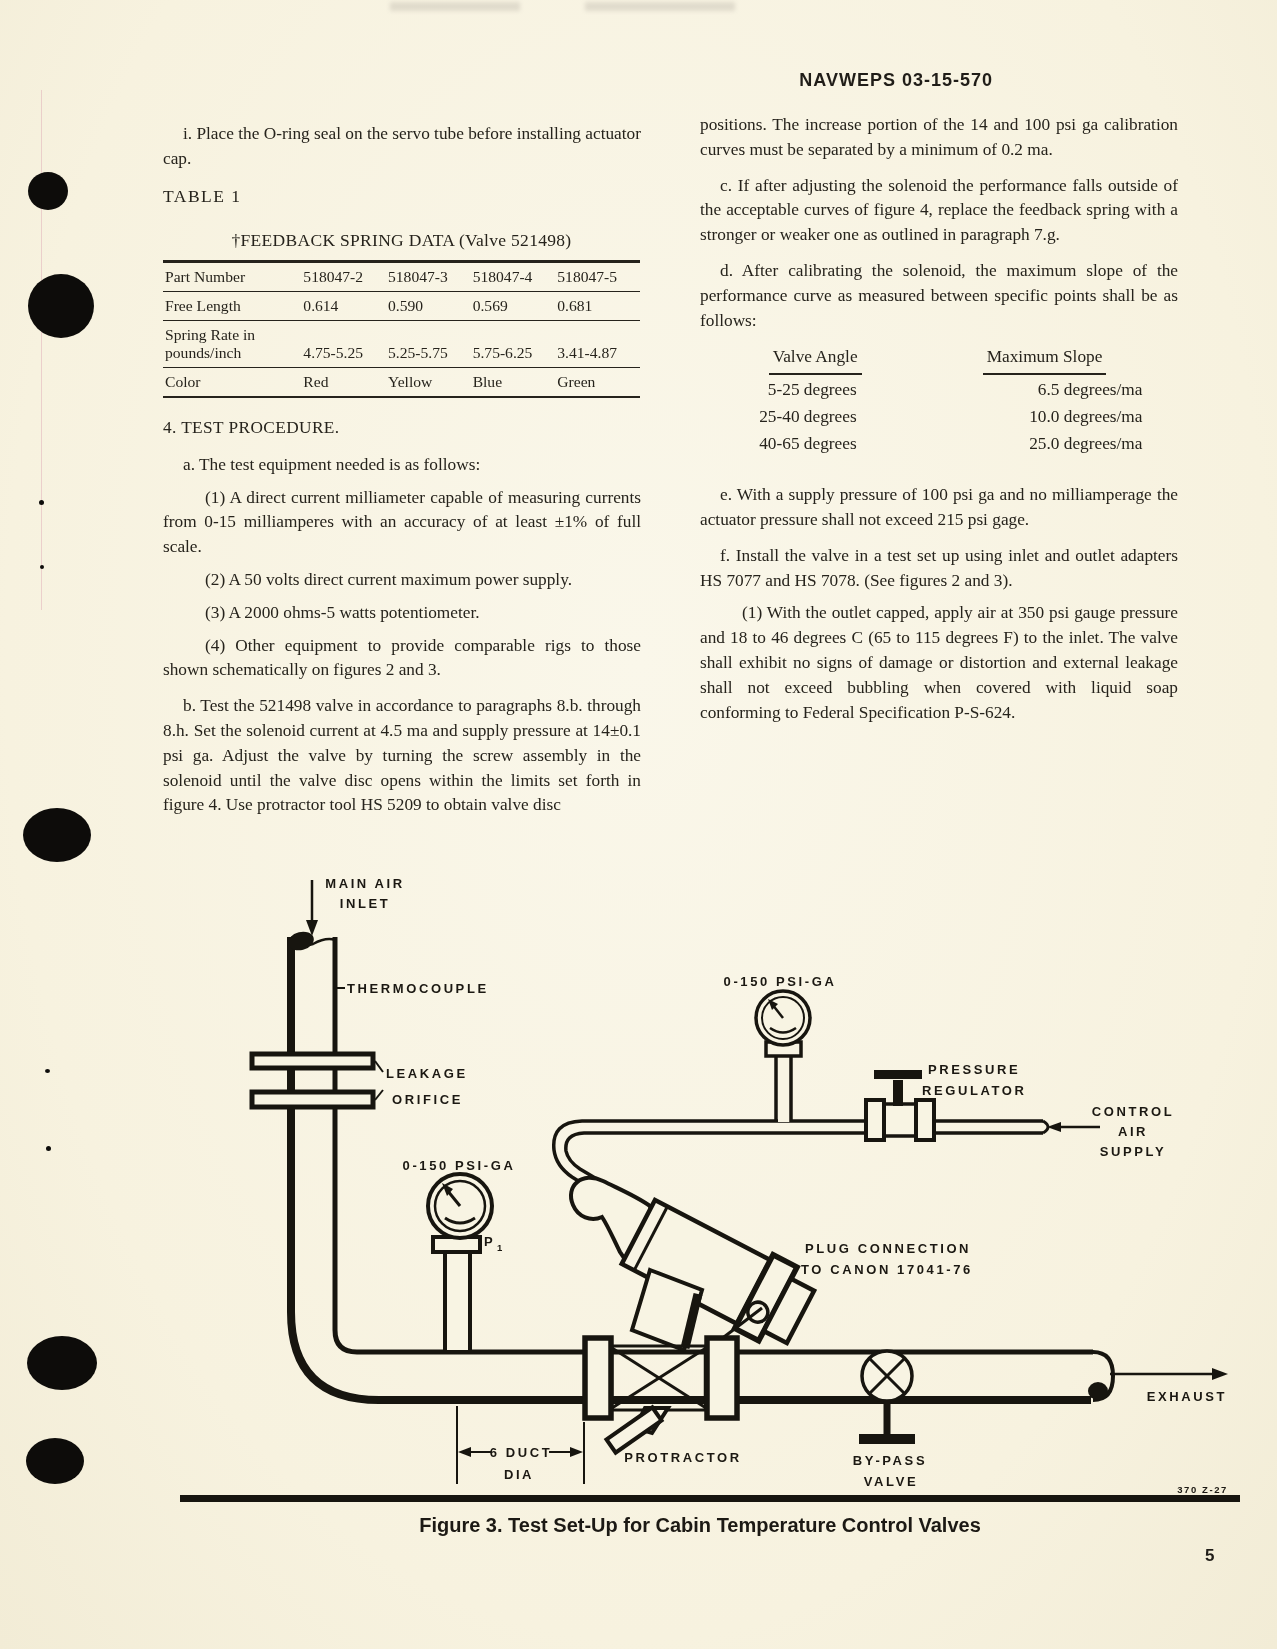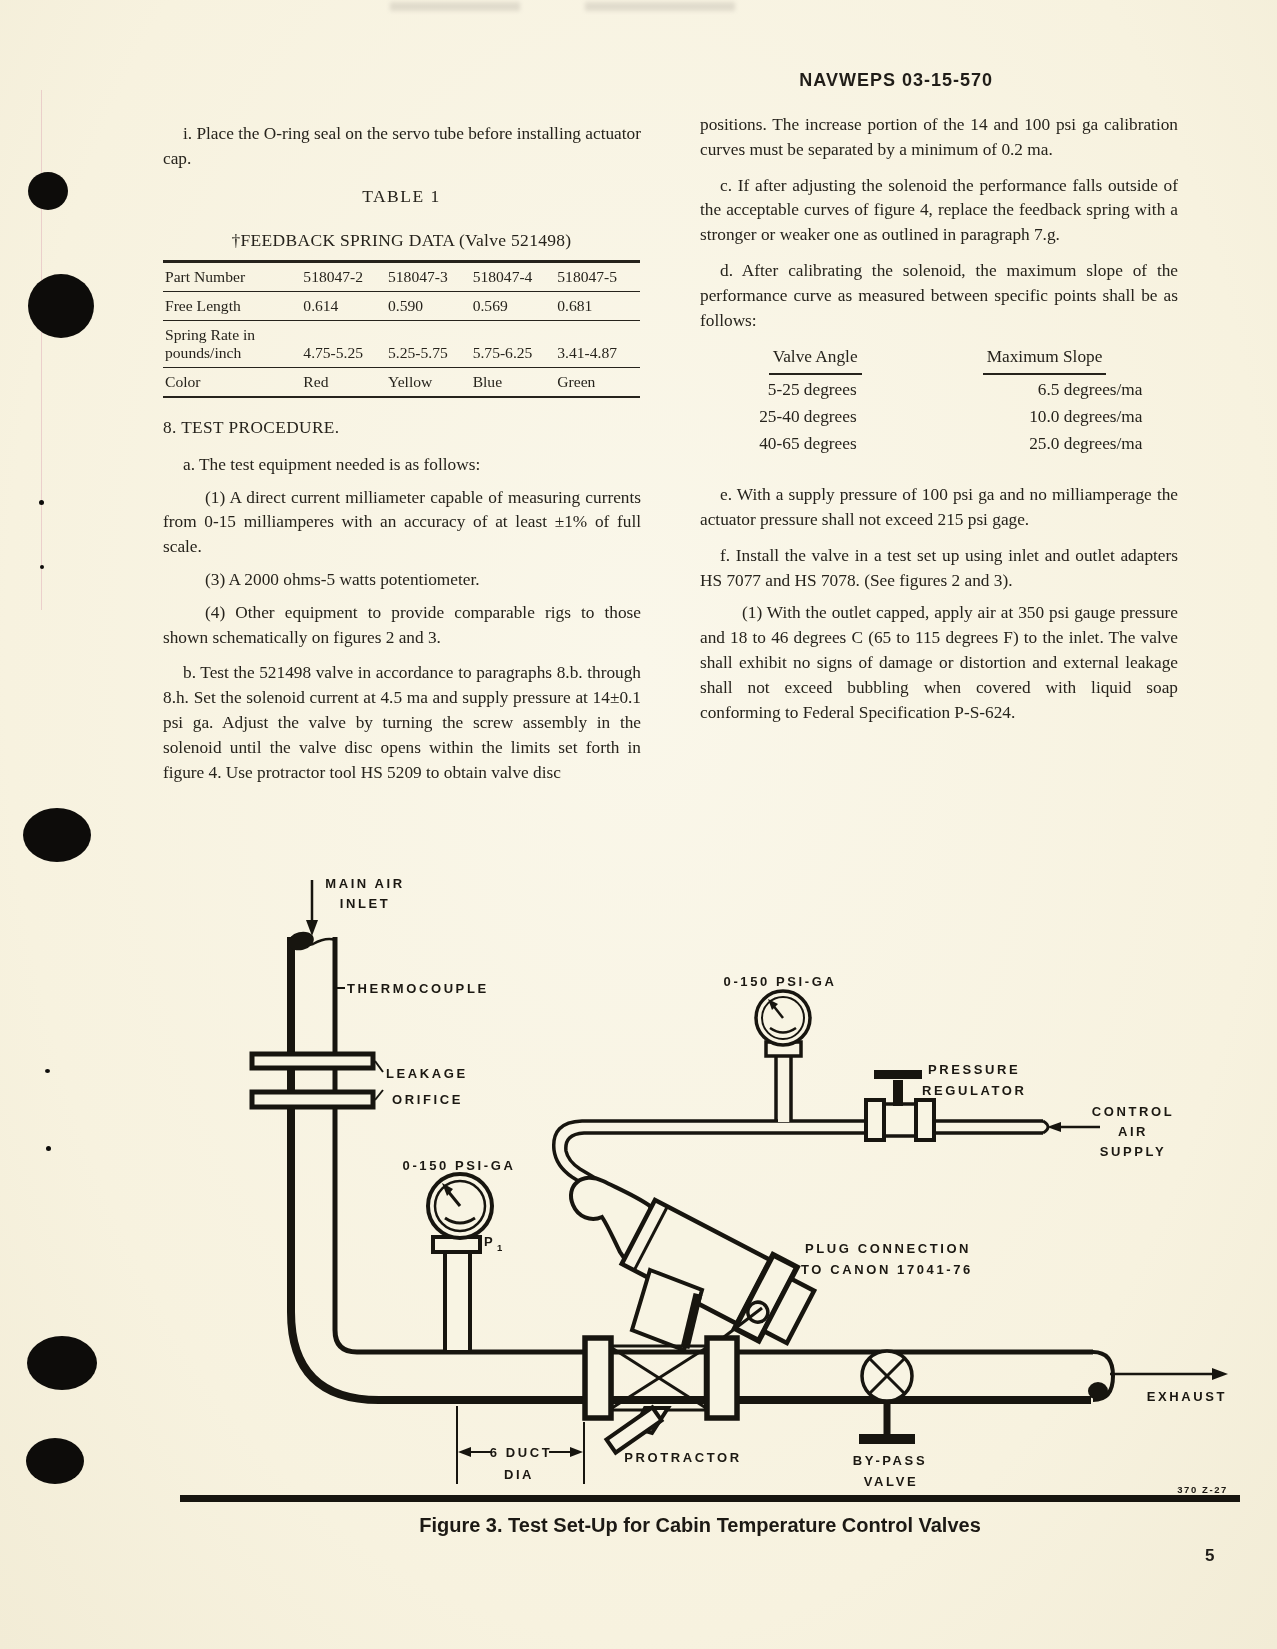--- a/index.html
+++ b/index.html
@@ -17,21 +17,21 @@
   .smudge{position:absolute;top:2px;height:9px;background:#9a948a;opacity:.25;filter:blur(2px);}
   
   .col{position:absolute;width:478px;font-size:17.3px;line-height:24.8px;text-align:justify;}
   .col p{margin:0;padding:0;}
   .col p + p{margin-top:8px;}
   .ind1{text-indent:20px;}
   .ind2{text-indent:42px;}
   .h8{margin-top:2px;letter-spacing:.4px;}
   
   .t1wrap{position:absolute;left:163px;top:186px;width:477px;}
-  .t1title{text-align:center;font-size:17.5px;letter-spacing:1.5px;}
+  .t1title{text-align:left;font-size:17.5px;letter-spacing:1.5px;}
   .t1sub{text-align:center;font-size:17.5px;letter-spacing:.3px;margin-top:23px;}
   table.t1{width:100%;border-collapse:collapse;margin-top:9px;font-size:15.6px;
            border-top:3px solid #26231c;border-bottom:2px solid #26231c;}
   table.t1 td{padding:5px 2px;border-top:1.6px solid #26231c;}
   table.t1 tr:first-child td{border-top:none;}
   td.lab{width:29%;padding-left:8px;}
   td.val{width:17.75%;text-align:left;}
   tr.two td.val{vertical-align:bottom;}
   
   table.slope{width:96%;margin:12px auto 26px auto;border-collapse:collapse;font-size:17.3px;}
@@ -111,23 +111,24 @@
       <td class="val">Red</td>
       <td class="val">Yellow</td>
       <td class="val">Blue</td>
       <td class="val">Green</td>
     </tr>
   </tbody>
     </table>
 </div>
 
 <div class="col" style="left:163px;top:416px;">
-  <p class="h8">8. TEST PROCEDURE.</p>
+  <p class="h8">4. TEST PROCEDURE.</p>
   <p class="ind1" style="margin-top:12px;">a. The test equipment needed is as follows:</p>
   <p class="ind2">(1) A direct current milliameter capable of measuring currents from 0-15 milliamperes with an accuracy of at least ±1% of full scale.</p>
+  <p class="ind2">(2) A 50 volts direct current maximum power supply.</p>
   <p class="ind2">(3) A 2000 ohms-5 watts potentiometer.</p>
   <p class="ind2">(4) Other equipment to provide comparable rigs to those shown schematically on figures 2 and 3.</p>
   <p class="ind1" style="margin-top:11px;">b. Test the 521498 valve in accordance to paragraphs 8.b. through 8.h. Set the solenoid current at 4.5 ma and supply pressure at 14±0.1 psi ga. Adjust the valve by turning the screw assembly in the solenoid until the valve disc opens within the limits set forth in figure 4. Use protractor tool HS 5209 to obtain valve disc</p>
 </div>
 
 <div class="col" style="left:700px;top:113px;">
   <p>positions. The increase portion of the 14 and 100 psi ga calibration curves must be separated by a minimum of 0.2 ma.</p>
   <p class="ind1" style="margin-top:11px;">c. If after adjusting the solenoid the performance falls outside of the acceptable curves of figure 4, replace the feedback spring with a stronger or weaker one as outlined in paragraph 7.g.</p>
   <p class="ind1" style="margin-top:11px;">d. After calibrating the solenoid, the maximum slope of the performance curve as measured between specific points shall be as follows:</p>
   <table class="slope">

